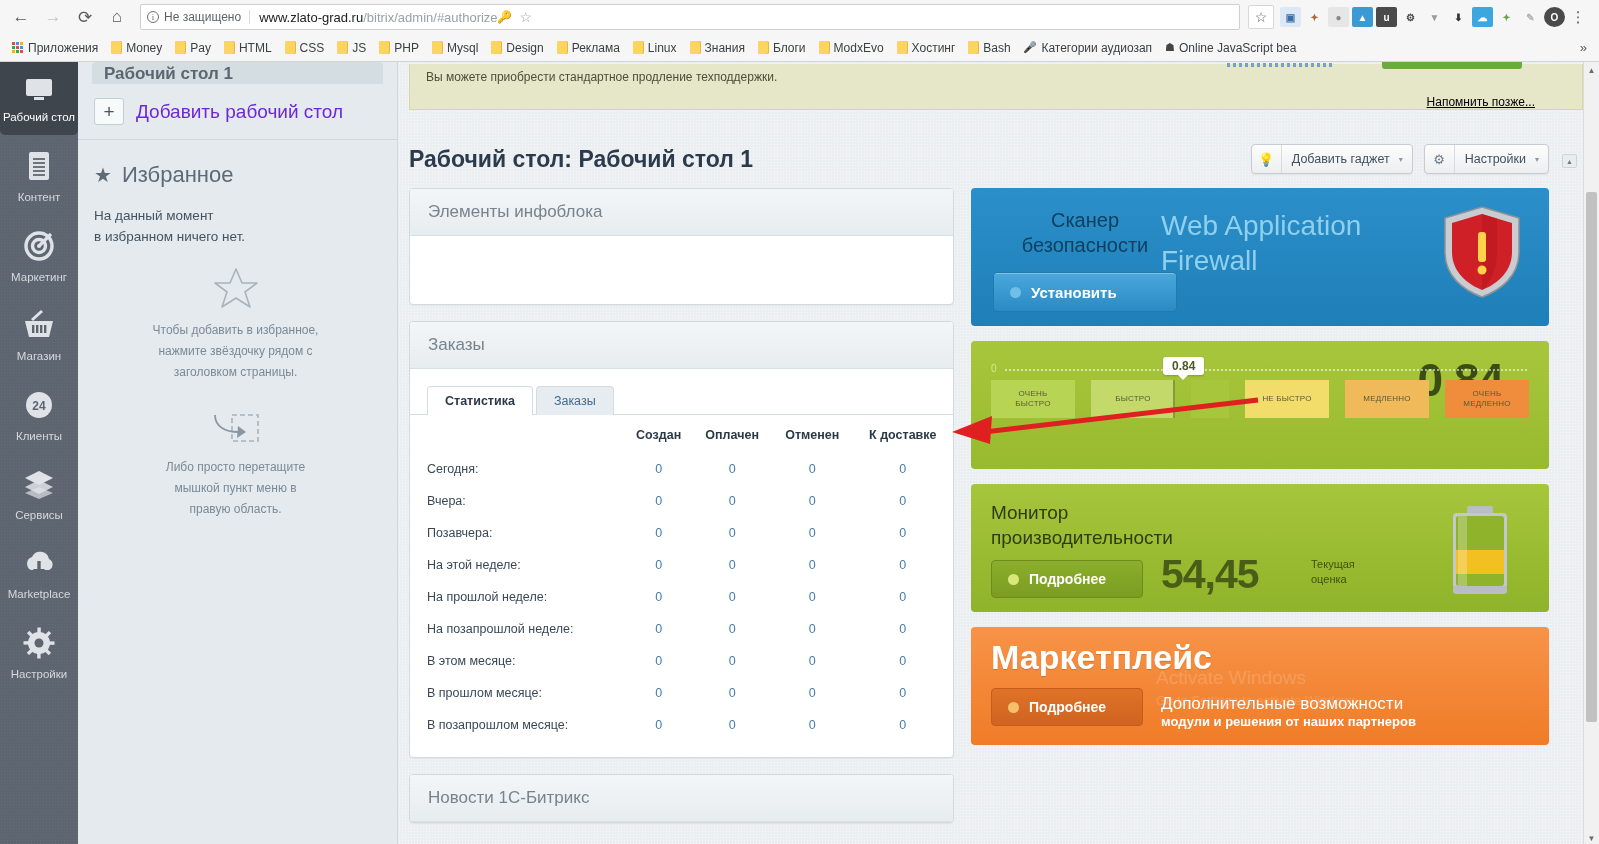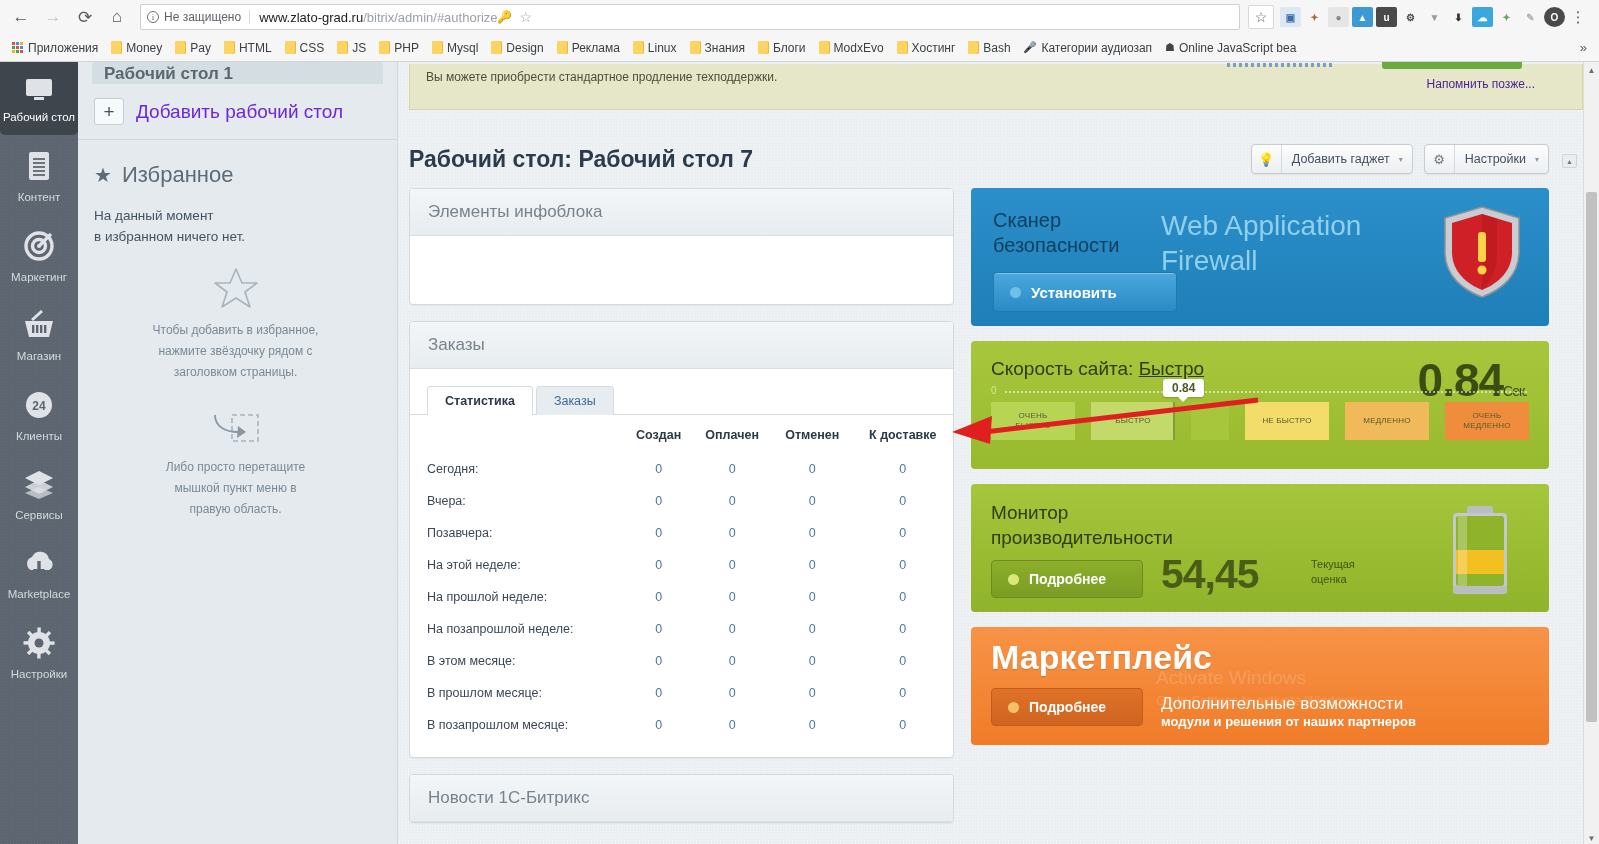--- a/index.html
+++ b/index.html
@@ -165,22 +165,22 @@
   #notice-green {
     position: absolute; right: 60px; top: -4px;
     width: 140px; height: 9px; background: #6aab3f; border-radius: 0 0 3px 3px;
   }
   #notice-dots {
     position: absolute; right: 250px; top: -1px;
     width: 105px; height: 4px;
     background: repeating-linear-gradient(90deg,#7a9fc4 0 3px, transparent 3px 6px);
   }
   #notice-later {
-    position: absolute; right: 47px; top: 13px;
-    font-size: 12px; color: #4c1d95; 
+    position: absolute; right: 47px; top: 31px;
+    font-size: 12px; color: #000000; text-decoration: underline;
   }
 
   #page-head {
     display: flex; align-items: center;
     padding: 34px 50px 0 11px;
   }
   #page-title { font-size: 23px; font-weight: bold; color: #2b3b4d; }
   #head-actions { margin-left: auto; display: flex; gap: 11px; }
   .hbtn {
     height: 30px; background: linear-gradient(#fdfdfd,#eceef0);
@@ -241,21 +241,21 @@
 
   
   .widget { border-radius: 4px; margin-bottom: 15px; position: relative; overflow: hidden; }
   .dotted {
     background-image: radial-gradient(circle, rgba(255,255,255,.18) 1px, transparent 1px);
     background-size: 4px 4px;
   }
 
   
   #waf { background: linear-gradient(#2b8fc9,#1f7fb8); height: 138px; padding: 20px 22px; }
-  #waf-left { float: left; }
+  #waf-left { float: left; text-align: center; }
   #waf-title { font-size: 20px; color: #0e3f5e; line-height: 1.25; font-weight: normal; }
   #waf-sub {
     position: absolute; left: 190px; top: 20px;
     font-size: 28px; color: #8fd0ef; line-height: 1.25;
   }
   #waf-btn {
     margin-top: 14px; width: 184px; height: 40px;
     background: linear-gradient(#4aa8dc,#2a8ac4);
     border: 1px solid #2179ad; border-radius: 4px;
     display: flex; align-items: center; gap: 10px; padding-left: 16px;
@@ -598,21 +598,21 @@
   <div id="main">
 
     <div id="notice">
       <div id="notice-dots"></div>
       <div id="notice-green"></div>
       <div id="notice-text">Вы можете приобрести стандартное продление техподдержки.</div>
       <div id="notice-later">Напомнить позже...</div>
     </div>
 
     <div id="page-head">
-      <div id="page-title">Рабочий стол: Рабочий стол 7</div>
+      <div id="page-title">Рабочий стол: Рабочий стол 1</div>
       <div id="head-actions">
         <div class="hbtn">
           <span class="hico">💡</span>
           <span class="hlabel">Добавить гаджет</span>
           <span class="hcaret">▾</span>
         </div>
         <div class="hbtn">
           <span class="hico">⚙</span>
           <span class="hlabel">Настройки</span>
           <span class="hcaret">▾</span>
@@ -739,24 +739,20 @@
           <svg id="shield" width="82" height="96" viewBox="0 0 82 96">
             <path d="M41 3 L78 14 V48 C78 72 60 86 41 93 C22 86 4 72 4 48 V14 Z" fill="#c9ccd0" stroke="#8e9398" stroke-width="1.5"></path>
             <path d="M41 10 L71 19 V48 C71 68 56 80 41 86 C26 80 11 68 11 48 V19 Z" fill="#cf2027"></path>
             <path d="M41 10 L56 14.5 V48 C56 68 48 80 41 86 V10 Z" fill="#b8161d" opacity=".55"></path>
             <rect x="37" y="28" width="8" height="30" rx="3" fill="#ffd24a"></rect>
             <circle cx="41" cy="66" r="4.5" fill="#ffd24a"></circle>
           </svg>
         </div>
 
         <div class="widget dotted" id="speed">
-          <div id="speed-title">
-            <span>Скорость сайта:</span>
-            <u>Быстро</u>
-          </div>
           <div id="speed-value">
             <span>0.84</span><span id="speed-unit">Сек.</span>
           </div>
           <div id="gauge-wrap">
             <div id="gauge-zero">0</div>
             <div id="gauge-track"></div>
             <div id="gauge-bubble">0.84</div>
             <div id="gauge-bar">
                 <div class="seg" style="background: rgb(184, 212, 85); white-space: pre-line;">ОЧЕНЬ
 БЫСТРО</div>

